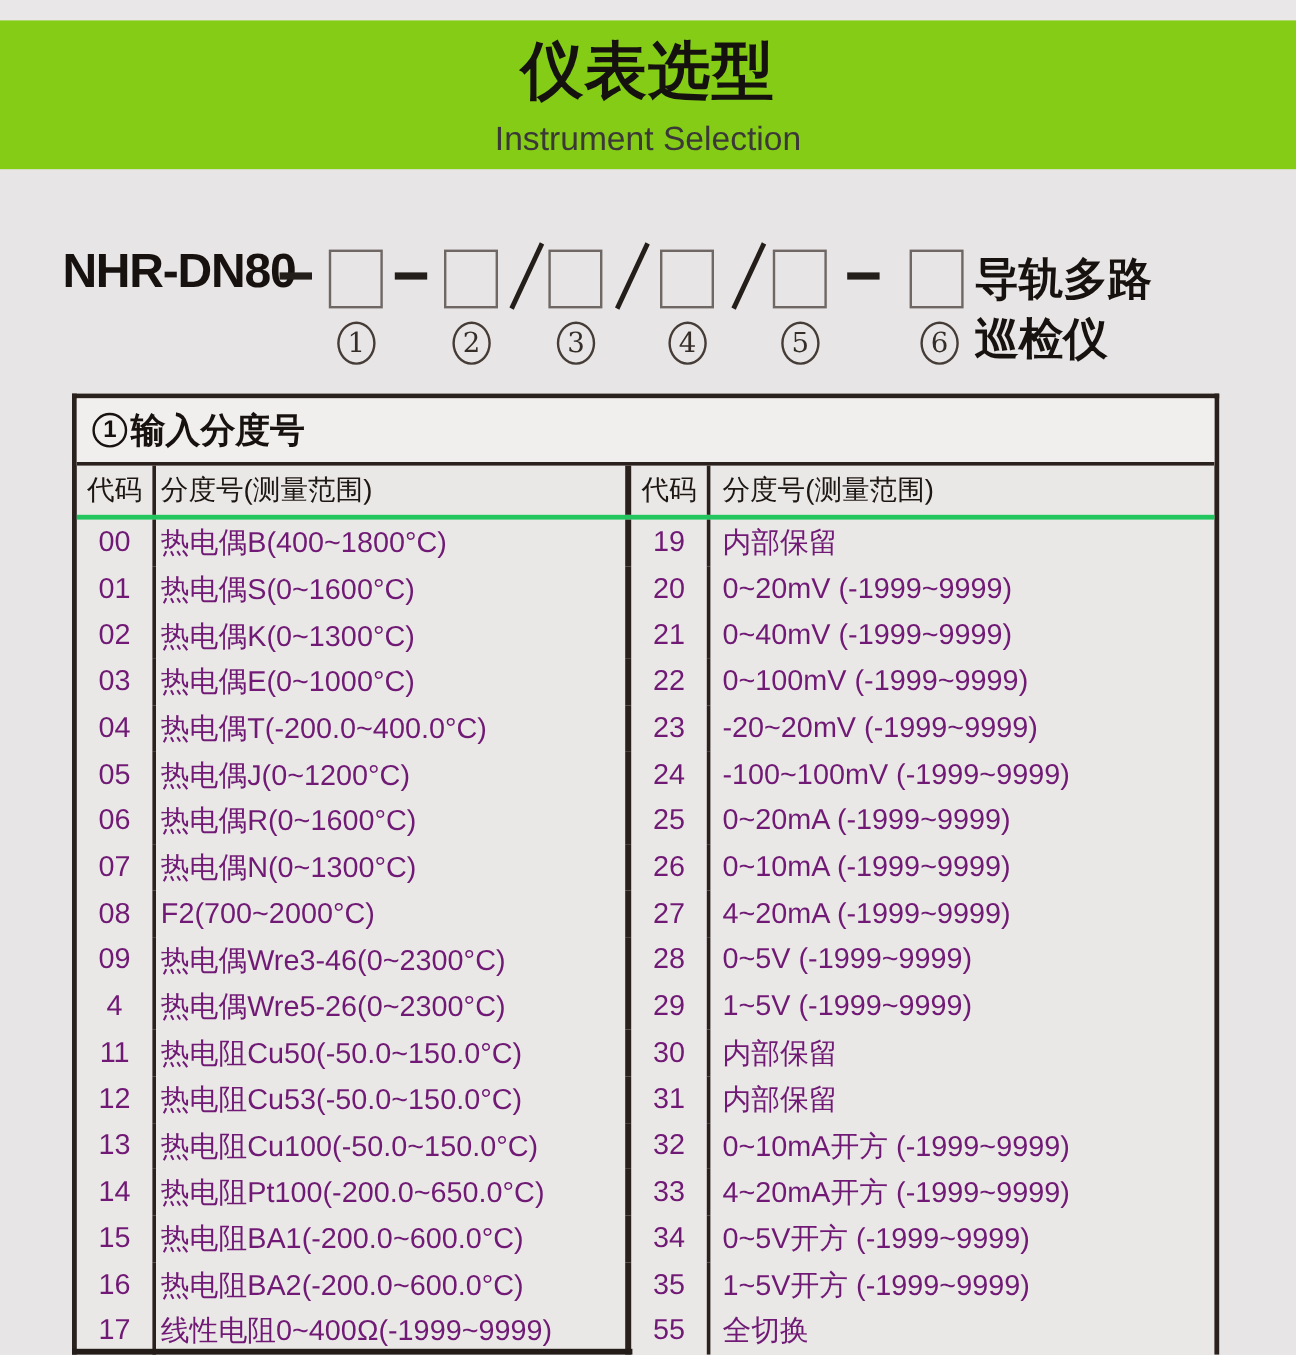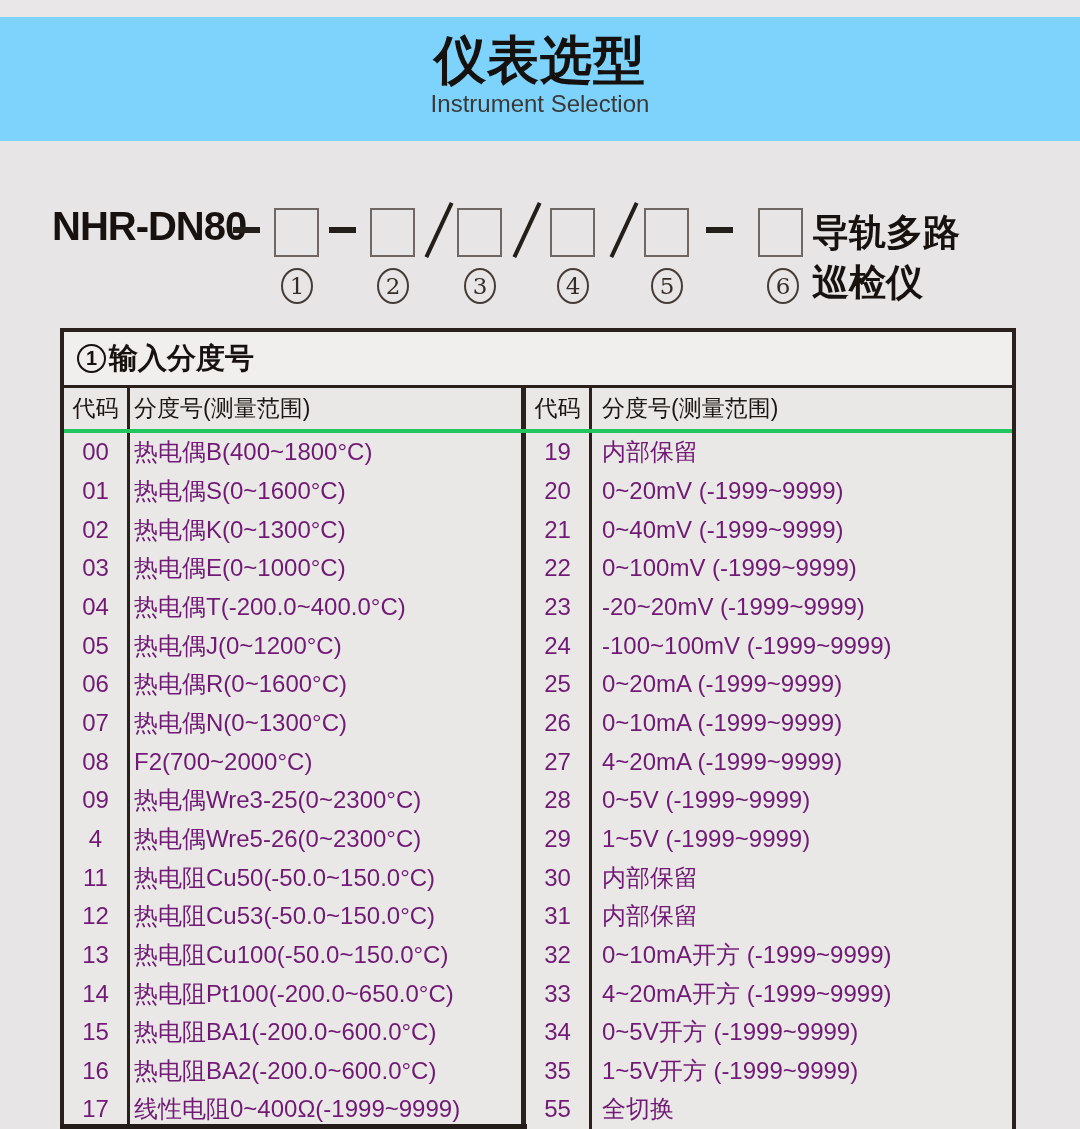--- a/index.html
+++ b/index.html
@@ -5,23 +5,23 @@
   html, body { margin:0; padding:0; }
   body {
     width:1080px; height:1129px;
     position:relative; overflow:hidden;
     background:#e7e5e5;
     font-family:"Liberation Sans","DejaVu Sans",sans-serif;
     color:#1c1613;
   }
   
   .top-strip { position:absolute; left:0; top:0; width:1080px; height:17px; background:#e9e7e8; }
-  .banner { position:absolute; left:0; top:17px; width:1080px; height:124px; background:#7dd3fc; text-align:center; }
+  .banner { position:absolute; left:0; top:17px; width:1080px; height:124px; background:#84cc16; text-align:center; }
   .banner-title { margin:0; padding-top:14px; font-size:52px; font-weight:bold; color:#14110f; line-height:1.15; letter-spacing:1px; }
-  .banner-subtitle { margin:0; font-size:24px; color:#3b3938; line-height:1.1; }
+  .banner-subtitle { margin:10px; font-size:28px; color:#3b3938; line-height:1.1; }
 
   
   .model-row { position:absolute; left:0; top:188px; width:964px; height:125px; }
   .model-prefix { position:absolute; left:52px; top:16px; font-size:40px; font-weight:700; letter-spacing:-1px; color:#17120f; }
   .slot-box { position:absolute; top:20px; width:41px; height:45px; border:2px solid #6e6764; background:transparent; }
   .box-1 { left:274px; } .box-2 { left:370px; } .box-3 { left:457px; }
   .box-4 { left:550px; } .box-5 { left:644px; } .box-6 { left:758px; }
   .dash-sep { position:absolute; top:39px; width:27px; height:6px; background:#241e1a; }
   .dash-1 { left:233px; } .dash-2 { left:329px; } .dash-3 { left:706px; }
   .slash-sep { position:absolute; top:12px; width:4px; height:60px; background:#241e1a; transform:rotate(25deg); }
@@ -149,21 +149,21 @@
         <div class="c4">0~10mA (-1999~9999)</div>
       </div>
       <div class="trow">
         <div class="c1">08</div>
         <div class="c2">F2(700~2000°C)</div>
         <div class="c3">27</div>
         <div class="c4">4~20mA (-1999~9999)</div>
       </div>
       <div class="trow">
         <div class="c1">09</div>
-        <div class="c2">热电偶Wre3-25(0~2300°C)</div>
+        <div class="c2">热电偶Wre3-46(0~2300°C)</div>
         <div class="c3">28</div>
         <div class="c4">0~5V (-1999~9999)</div>
       </div>
       <div class="trow">
         <div class="c1">4</div>
         <div class="c2">热电偶Wre5-26(0~2300°C)</div>
         <div class="c3">29</div>
         <div class="c4">1~5V (-1999~9999)</div>
       </div>
       <div class="trow">

